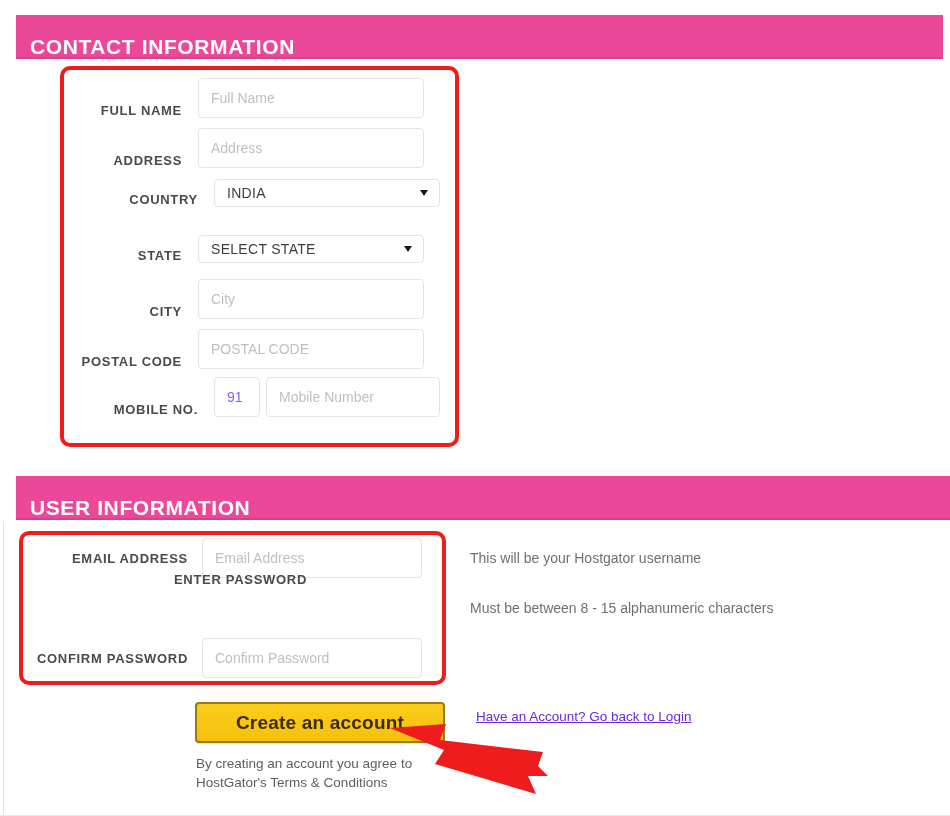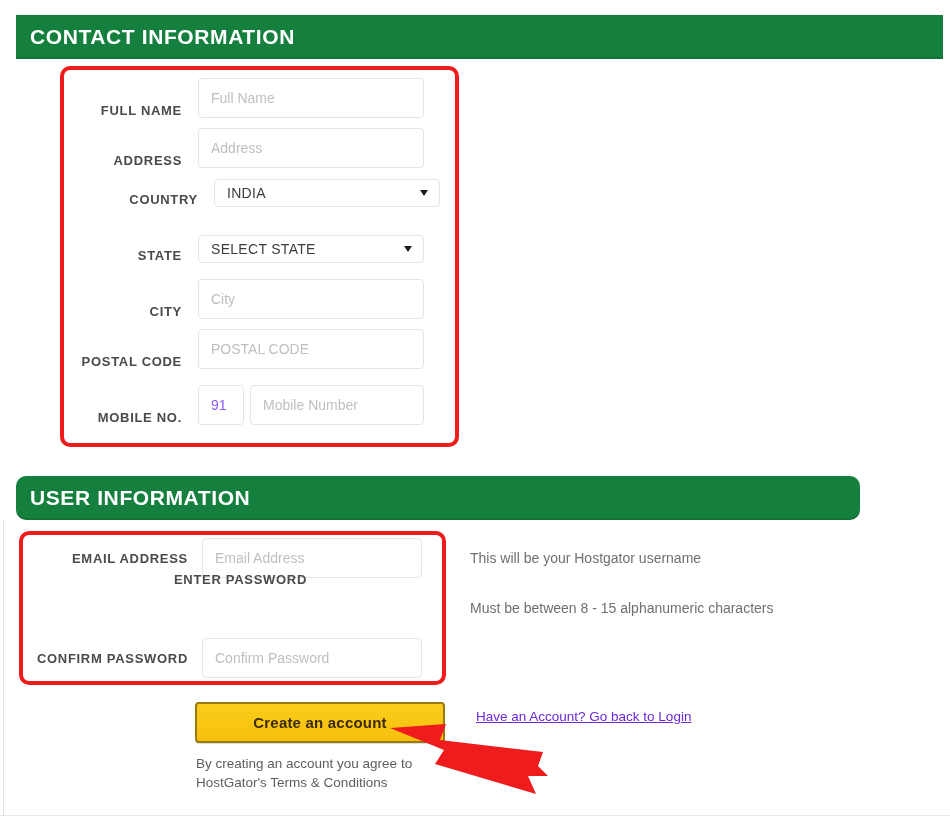--- a/index.html
+++ b/index.html
@@ -31,45 +31,44 @@
     left: 0px;
     top: 815px;
     width: 950px;
     height: 1px;
     background: #e8e8e8;
   }
 
   
   .section-bar {
     position: absolute;
-    background: #15803d;
+    background: #ec4899;
     box-shadow: inset 0 -2px 0 rgba(0,0,0,0.10);
     display: flex;
-    align-items: center;
+    align-items: flex-end;
   }
   .section-bar .section-title {
     color: #ffffff;
     font-size: 21px;
     font-weight: bold;
     letter-spacing: 0.6px;
     padding-left: 14px;
     font-family: "Liberation Sans", sans-serif;
   }
   #bar-contact {
     left: 16px;
     top: 15px;
     width: 927px;
     height: 44px;
   }
   #bar-user {
     left: 16px;
     top: 476px;
-    width: 844px;
+    width: 934px;
     height: 44px;
-    border-radius: 10px;
   }
 
   
   .red-box {
     position: absolute;
     border: 4px solid #ee1c1c;
     border-radius: 10px;
     box-sizing: border-box;
     pointer-events: none;
   }
@@ -184,21 +183,21 @@
   #create-account-button {
     position: absolute;
     left: 195px;
     top: 702px;
     width: 250px;
     height: 41px;
     background: linear-gradient(#fbcd1b, #f6c00d);
     border: 2px solid #9a7a10;
     border-radius: 4px;
     color: #3a2b06;
-    font-size: 15px;
+    font-size: 19px;
     font-weight: bold;
     font-family: "Liberation Sans", sans-serif;
     cursor: pointer;
     letter-spacing: 0.2px;
     box-shadow: 0 1px 0 rgba(0,0,0,0.12);
   }
 
   
   #terms-text {
     position: absolute;
@@ -274,21 +273,21 @@
 <div class="form-row c-row" style="top:279px;">
   <span class="field-label c-label">CITY</span>
   <input class="field-input c-input" type="text" id="in-city" placeholder="City" style="">
 </div>
 
 <div class="form-row c-row" style="top:329px;">
   <span class="field-label c-label">POSTAL CODE</span>
   <input class="field-input c-input" type="text" id="in-postal" placeholder="POSTAL CODE" style="">
 </div>
 
-<div class="form-row c-row" style="top:385px;">
+<div class="form-row c-row" style="top:377px;padding-left:16px;">
   <span class="field-label c-label">MOBILE NO.</span>
   <input class="field-input mobile-prefix" type="text" id="in-mobile-prefix" value="91" style="">
   <input class="field-input mobile-number" type="text" id="in-mobile" placeholder="Mobile Number" style="">
 </div>
 
 <div class="section-bar" id="bar-user">
   <span class="section-title">USER INFORMATION</span>
 </div>
 
 <div class="red-box" id="redbox-user"></div>

